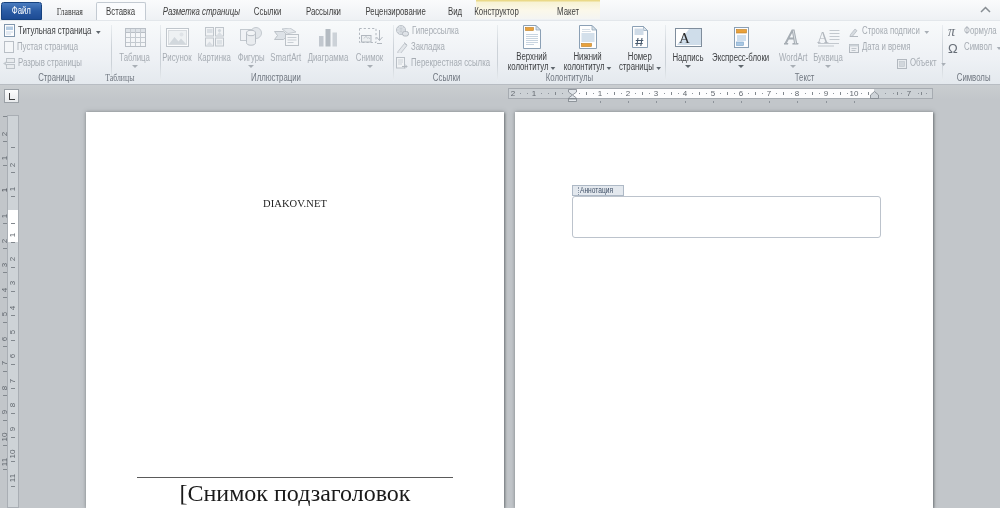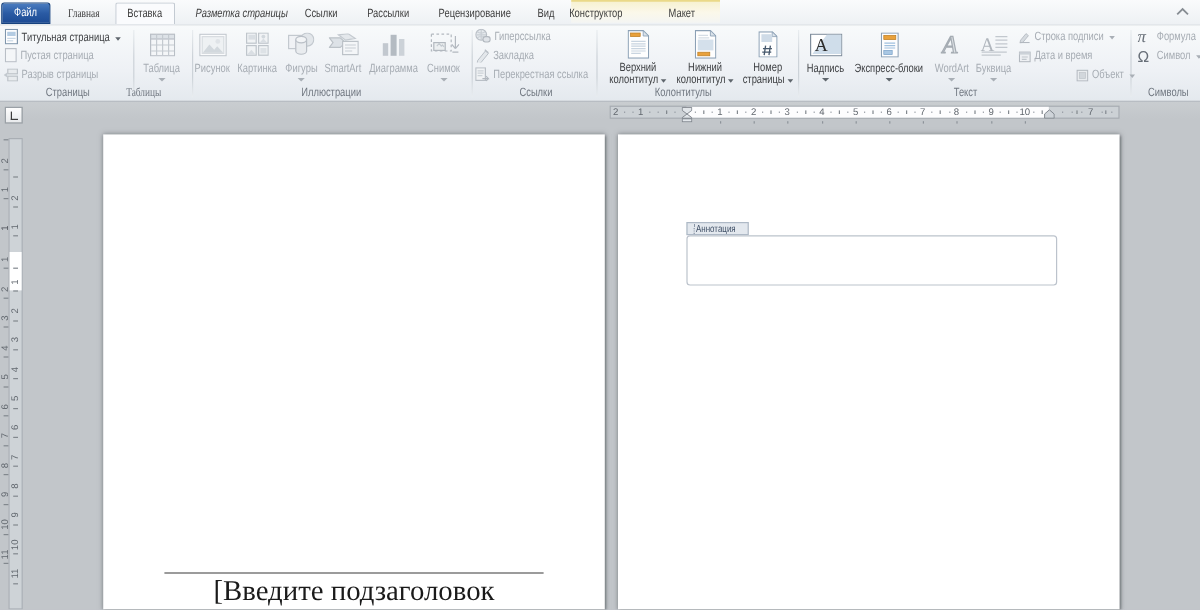--- a/index.html
+++ b/index.html
@@ -301,22 +301,23 @@
     <div class="srow dis" style="left:948px;top:3px;"><svg width="13" height="12" viewBox="0 0 13 12">
           <text x="0" y="11" font-family="Liberation Serif,serif" font-size="14" font-style="italic" fill="#686f78">π</text>
         </svg><span class="sc">Формула &nbsp;</span></div>
     <div class="srow dis" style="left:948px;top:19px;"><svg width="13" height="12" viewBox="0 0 13 12">
           <text x="0" y="11.5" font-family="Liberation Sans,sans-serif" font-size="13" fill="#686f78">Ω</text>
         </svg><span class="sc">Символ &nbsp;<span class="arr d"></span></span></div>
   </div>
 
   <div id="docarea">
     <div id="page1" class="page">
+      <div id="diakov" class="serif">DIAKOV.NET</div>
       <div id="titlerule"></div>
-      <div id="subtitle" class="serif">[Введите подзаголовок</div>
+      <div id="subtitle" class="serif">[Снимок подзаголовок</div>
     </div>
     <div id="page2" class="page">
       <div id="anntag">
           <span class="dots"></span>
           <span class="txt"><span class="sc">Аннотация</span></span>
         </div>
       <div id="annbox"></div>
     </div>
     <div id="lbox"></div>
       <span style="position:absolute;left:600px;top:16px;width:1px;height:2px;background:#8d939a;"></span>

